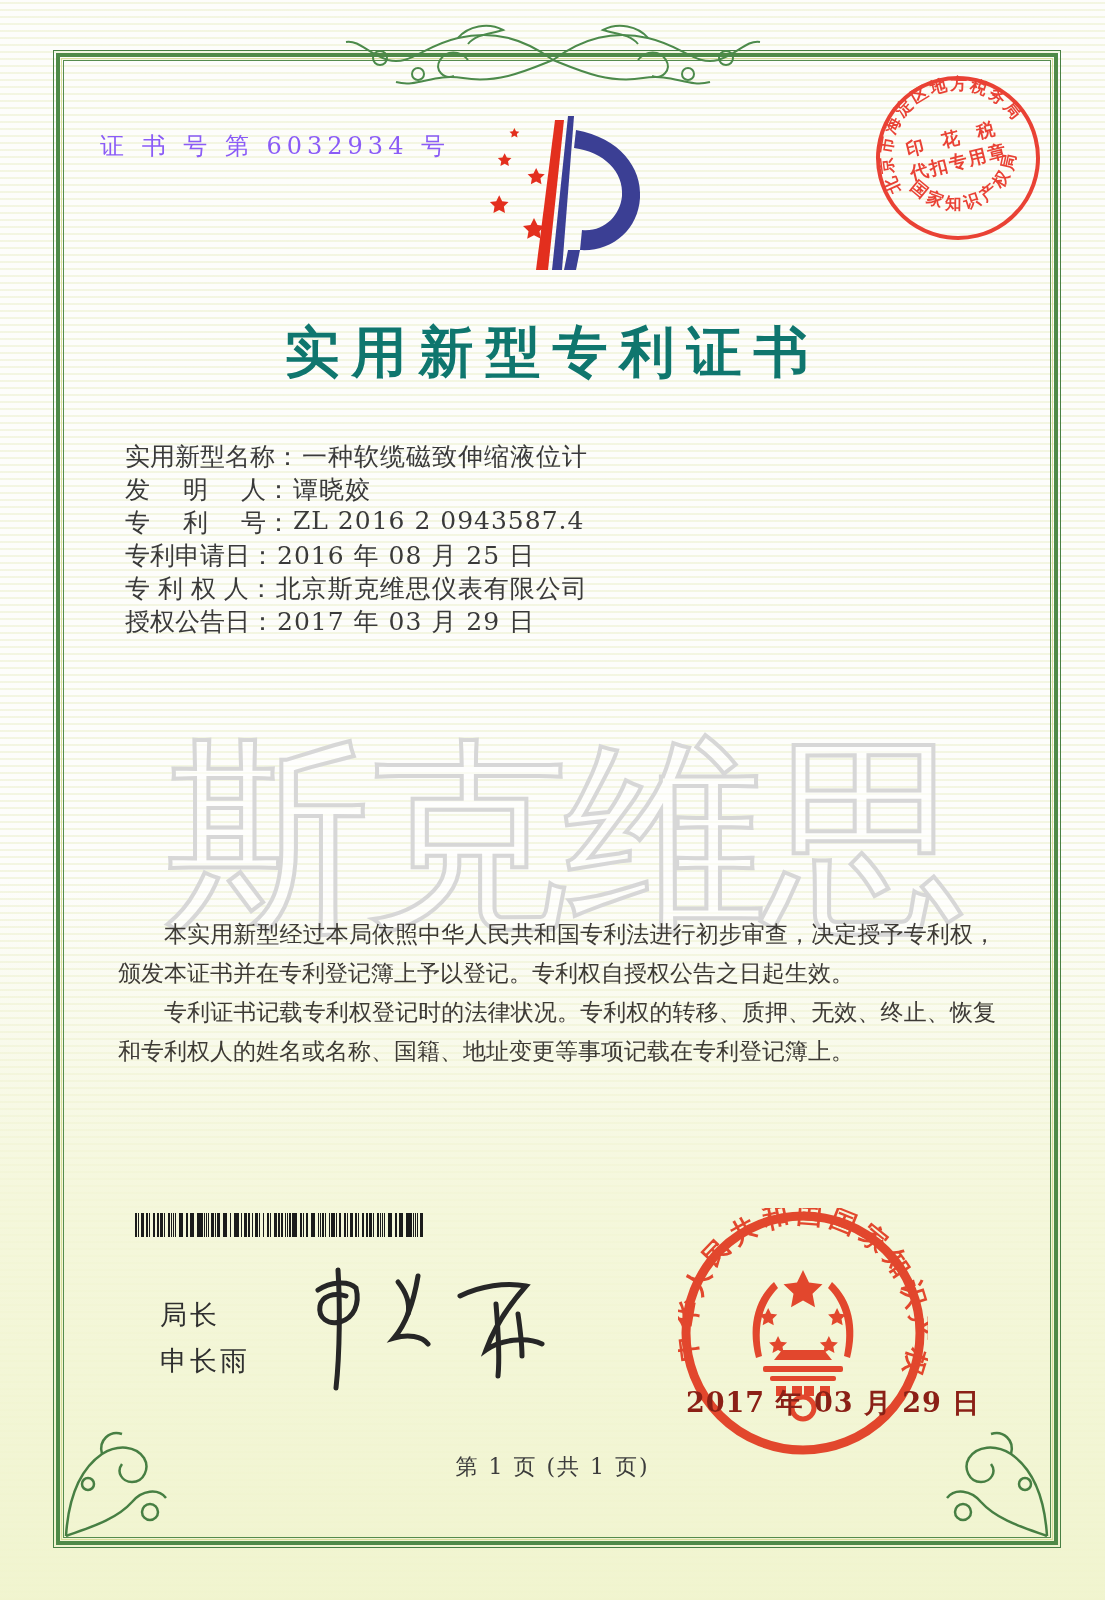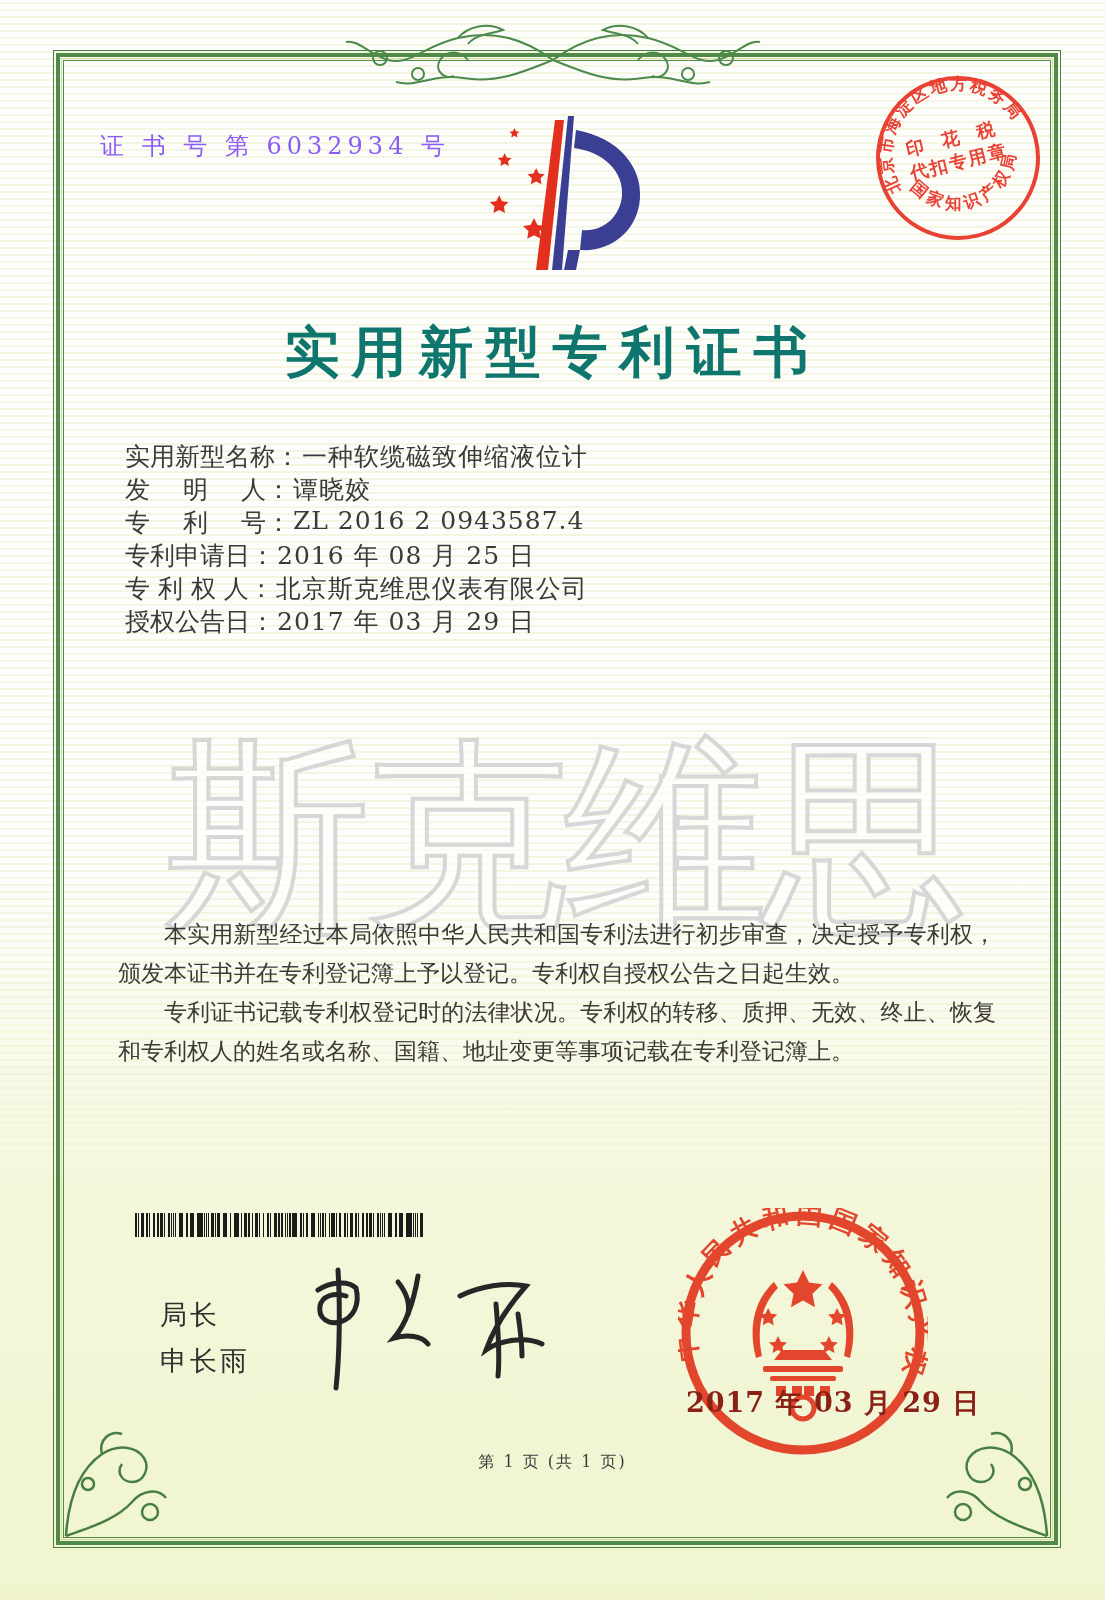--- a/index.html
+++ b/index.html
@@ -81,21 +81,21 @@
   .signature{position:absolute;left:290px;top:1252px;}
   .seal{position:absolute;left:678px;top:1208px;}
   .seal-date{
     position:absolute;left:686px;top:1385px;width:260px;text-align:center;
     font-size:27px;font-weight:bold;color:#8b2016;letter-spacing:1px;
     white-space:nowrap;
   }
   .tax-stamp{position:absolute;left:872px;top:72px;transform:rotate(-14deg);}
   .footer{
     position:absolute;left:0;top:1452px;width:100%;text-align:center;
-    font-size:16px;color:#3c3c3c;letter-spacing:2px;
+    font-size:22px;color:#3c3c3c;letter-spacing:2px;
   }
 </style>
 </head>
 <body>
 
 <div class="page">
 
   <div class="paper-tint"></div>
 
   <div class="frame-outer">

